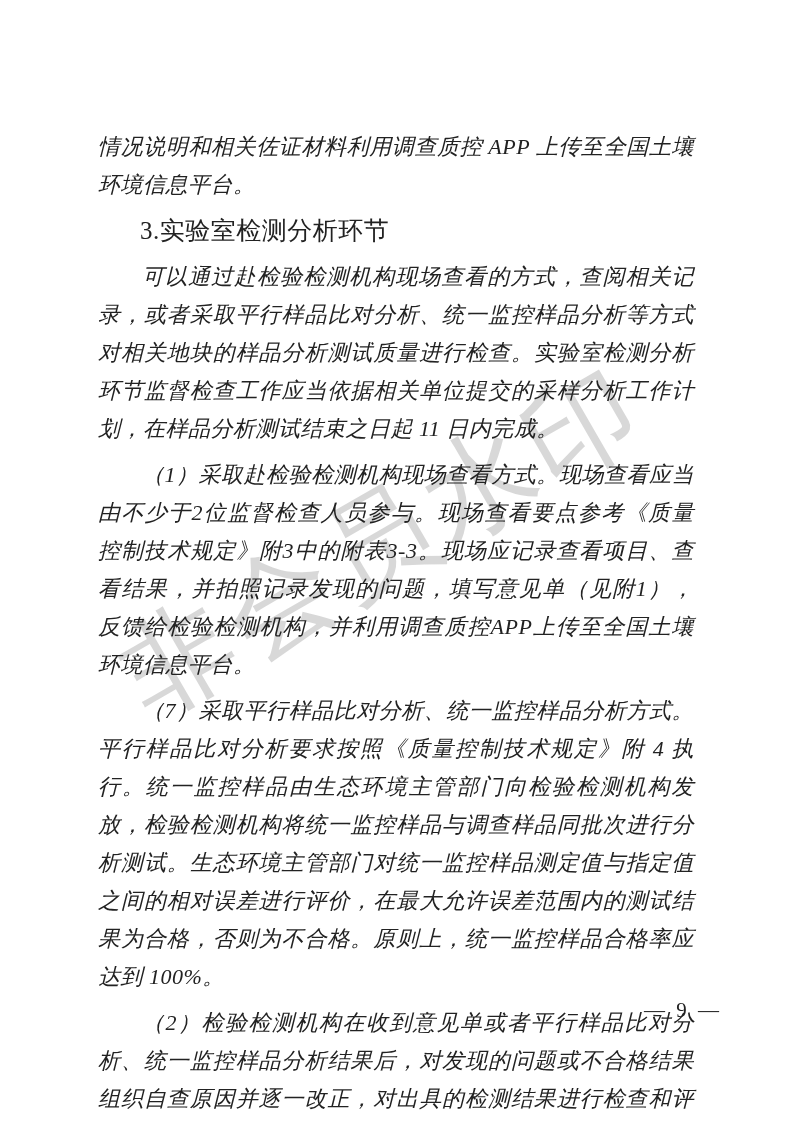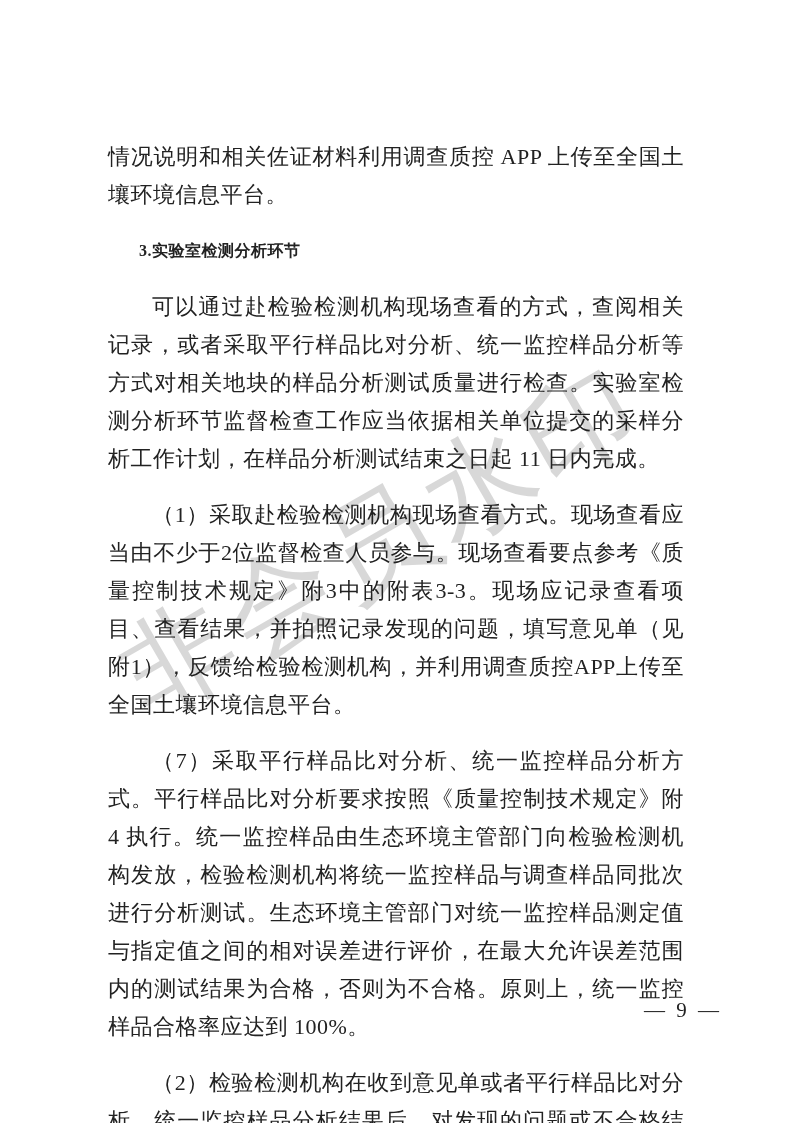--- a/index.html
+++ b/index.html
@@ -32,35 +32,36 @@
     user-select: none;
   }
   .content {
     position: absolute;
     left: 90px;
     top: 120px;
     width: 612px;
     z-index: 2;
   }
   .para {
-    margin: 18px;
+    margin: 8px;
     font-size: 22px;
     line-height: 38px;
     text-align: justify;
     letter-spacing: 0.5px;
     word-break: break-all;
+    font-style: italic;
   }
   .para.indent {
     text-indent: 2em;
   }
   .heading {
-    margin: 17px;
-    font-size: 16px;
+    margin: 0;
+    font-size: 25px;
     line-height: 38px;
-    font-weight: bold;
+    font-weight: normal;
     text-indent: 2em;
     letter-spacing: 0.5px;
   }
   .page-number {
     position: absolute;
     top: 998px;
     right: 72px;
     font-size: 21px;
     letter-spacing: 3px;
     color: #222222;

